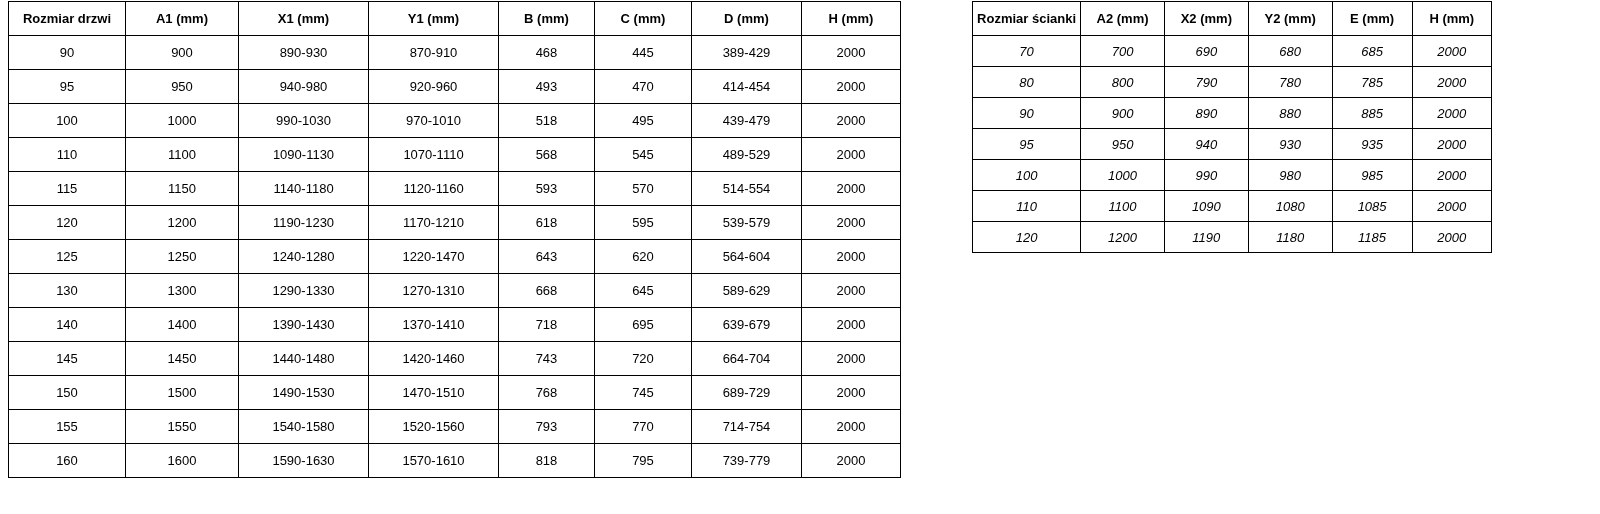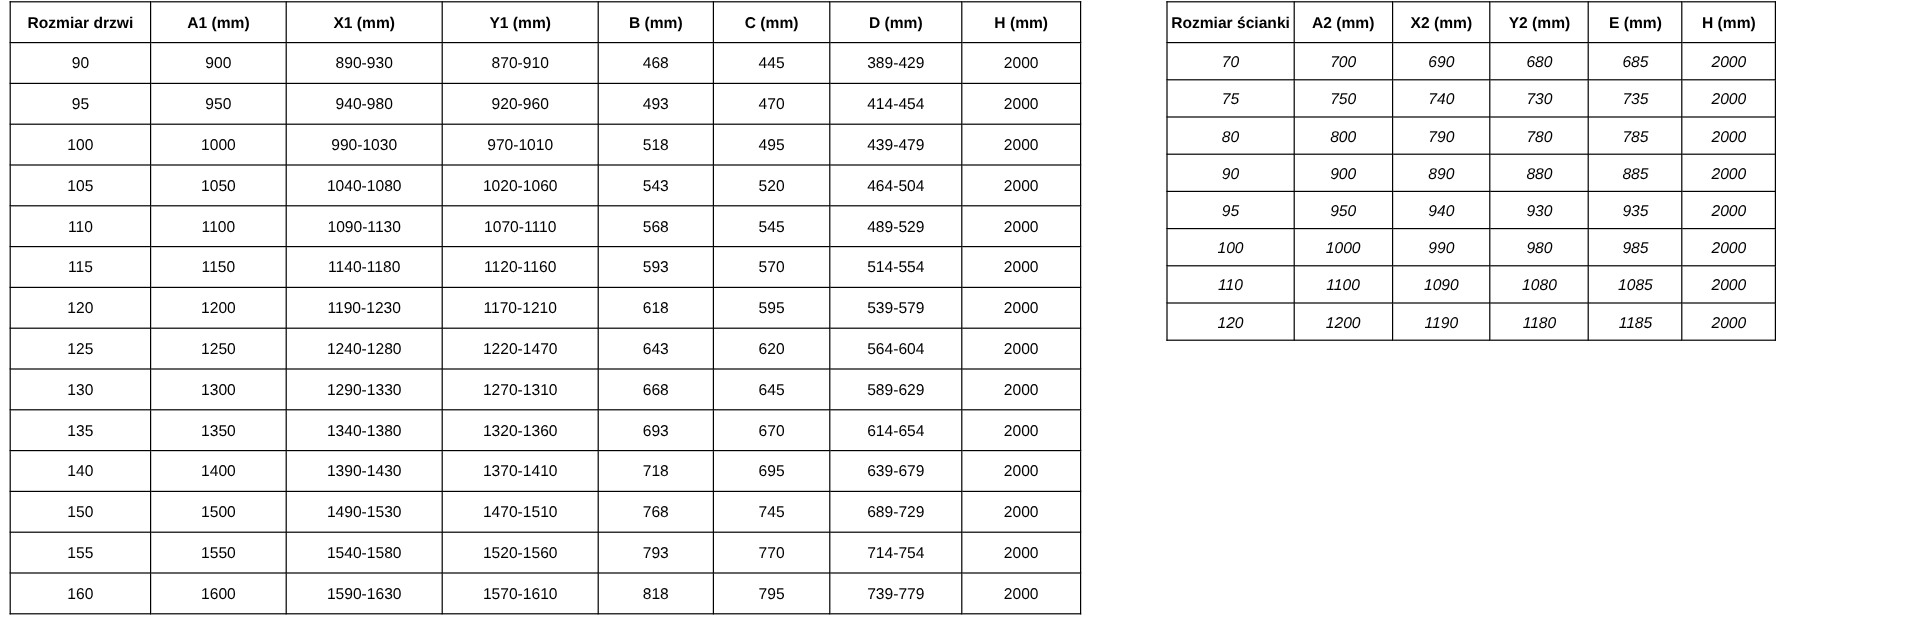--- a/index.html
+++ b/index.html
@@ -12,20 +12,21 @@
     height: 514px;
     font-family: "Liberation Sans", sans-serif;
     font-size: 13px;
     color: #000000;
     overflow: hidden;
   }
   .page {
     position: relative;
     width: 1480px;
     height: 514px;
+    padding-left: 12px;
   }
   table.spec {
     border-collapse: collapse;
     table-layout: fixed;
   }
   table.spec td, table.spec th {
     border: 1px solid #000000;
     text-align: center;
     vertical-align: middle;
     font-weight: normal;
@@ -125,30 +126,20 @@
           <td>100</td>
           <td>1000</td>
           <td>990-1030</td>
           <td>970-1010</td>
           <td>518</td>
           <td>495</td>
           <td>439-479</td>
           <td>2000</td>
         </tr>
         <tr>
-          <td>105</td>
-          <td>1050</td>
-          <td>1040-1080</td>
-          <td>1020-1060</td>
-          <td>543</td>
-          <td>520</td>
-          <td>464-504</td>
-          <td>2000</td>
-        </tr>
-        <tr>
           <td>110</td>
           <td>1100</td>
           <td>1090-1130</td>
           <td>1070-1110</td>
           <td>568</td>
           <td>545</td>
           <td>489-529</td>
           <td>2000</td>
         </tr>
         <tr>
@@ -185,37 +176,37 @@
           <td>130</td>
           <td>1300</td>
           <td>1290-1330</td>
           <td>1270-1310</td>
           <td>668</td>
           <td>645</td>
           <td>589-629</td>
           <td>2000</td>
         </tr>
         <tr>
-          <td>135</td>
-          <td>1350</td>
-          <td>1340-1380</td>
-          <td>1320-1360</td>
-          <td>693</td>
-          <td>670</td>
-          <td>614-654</td>
-          <td>2000</td>
-        </tr>
-        <tr>
           <td>140</td>
           <td>1400</td>
           <td>1390-1430</td>
           <td>1370-1410</td>
           <td>718</td>
           <td>695</td>
           <td>639-679</td>
+          <td>2000</td>
+        </tr>
+        <tr>
+          <td>145</td>
+          <td>1450</td>
+          <td>1440-1480</td>
+          <td>1420-1460</td>
+          <td>743</td>
+          <td>720</td>
+          <td>664-704</td>
           <td>2000</td>
         </tr>
         <tr>
           <td>150</td>
           <td>1500</td>
           <td>1490-1530</td>
           <td>1470-1510</td>
           <td>768</td>
           <td>745</td>
           <td>689-729</td>
@@ -266,28 +257,20 @@
     <tbody>
         <tr>
           <td>70</td>
           <td>700</td>
           <td>690</td>
           <td>680</td>
           <td>685</td>
           <td>2000</td>
         </tr>
         <tr>
-          <td>75</td>
-          <td>750</td>
-          <td>740</td>
-          <td>730</td>
-          <td>735</td>
-          <td>2000</td>
-        </tr>
-        <tr>
           <td>80</td>
           <td>800</td>
           <td>790</td>
           <td>780</td>
           <td>785</td>
           <td>2000</td>
         </tr>
         <tr>
           <td>90</td>
           <td>900</td>

